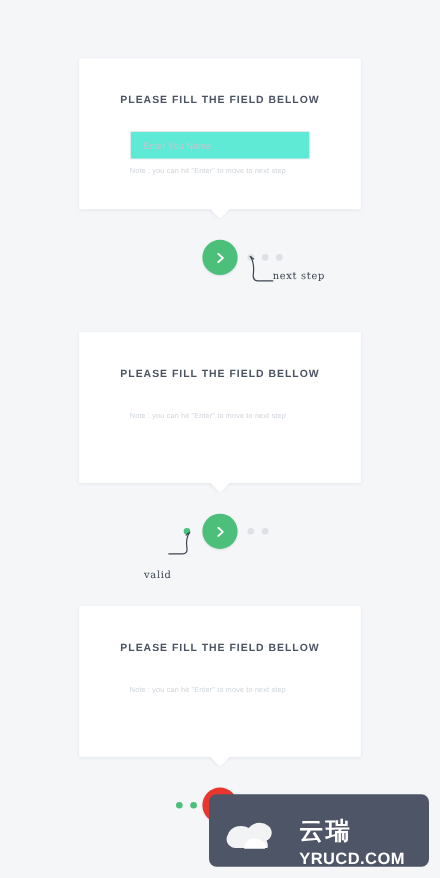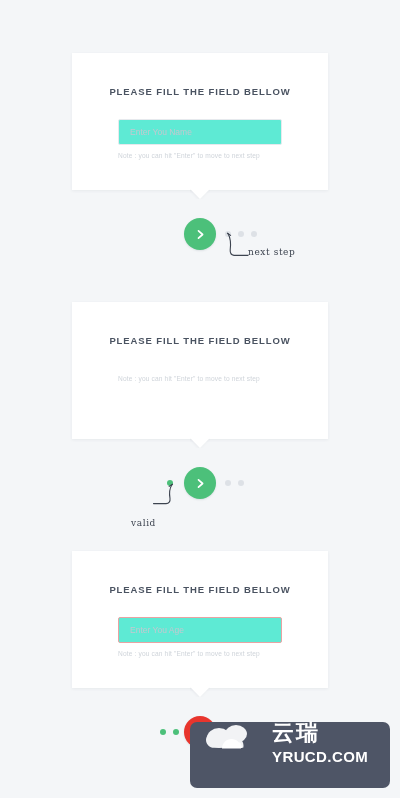--- a/index.html
+++ b/index.html
@@ -153,21 +153,21 @@
   
   .watermark {
     position: absolute;
     left: 190px;
     top: 722px;
     width: 200px;
     height: 66px;
     background: #4e5566;
     border-radius: 7px;
     display: flex;
-    align-items: flex-start;
+    align-items: flex-end;
     padding-left: 15px;
     gap: 13px;
   }
   .wm-text { line-height: 1; }
   .wm-cn {
     font-size: 22px;
     font-weight: bold;
     color: #ffffff;
     letter-spacing: 2px;
     margin-bottom: 5px;
@@ -240,21 +240,20 @@
       <svg width="26" height="26" viewBox="0 0 26 26">
         <path d="M20,1.5 C17.5,5.5 17.2,11 18,15.5 C18.4,18.5 17,20.3 14,20.6 L1.5,20.6" fill="none" stroke="#3d4450" stroke-width="1.1" stroke-linecap="round"></path>
         <path d="M20.5,1.2 L17.2,3.4" fill="none" stroke="#3d4450" stroke-width="1.1" stroke-linecap="round"></path>
       </svg>
     </span>
   </div>
 
   <div class="card card-3">
     <div class="card-title">PLEASE FILL THE FIELD BELLOW</div>
     <div class="field-wrap">
-      <input class="field error" type="text" placeholder="Enter You Age" style="">
       <div class="field-note">Note : you can hit "Enter" to move to next step</div>
     </div>
     <div class="card-notch"></div>
   </div>
 
   <div class="step-row row-3">
     <button class="circle-btn red">
       <span>
         <svg width="13" height="13" viewBox="0 0 13 13">
           <polyline points="4.5,2.8 8.6,6.5 4.5,10.2" fill="none" stroke="#ffffff" stroke-width="1.7" stroke-linecap="round" stroke-linejoin="round"></polyline>

